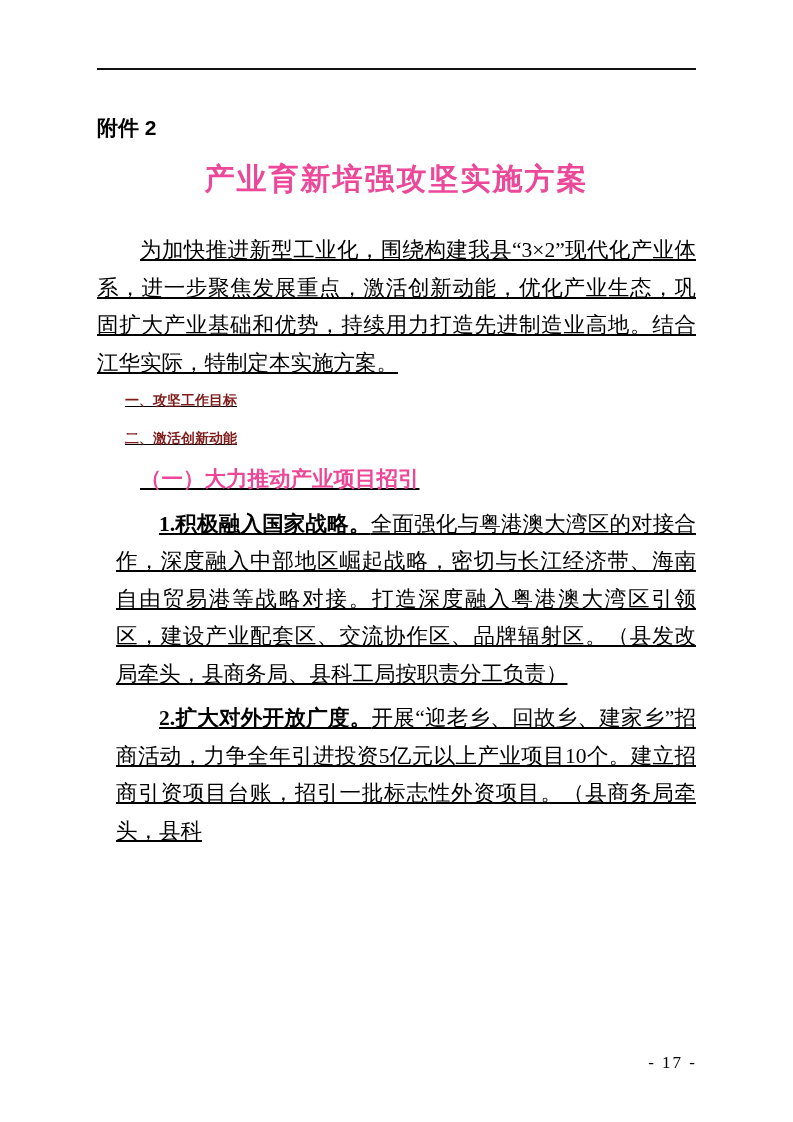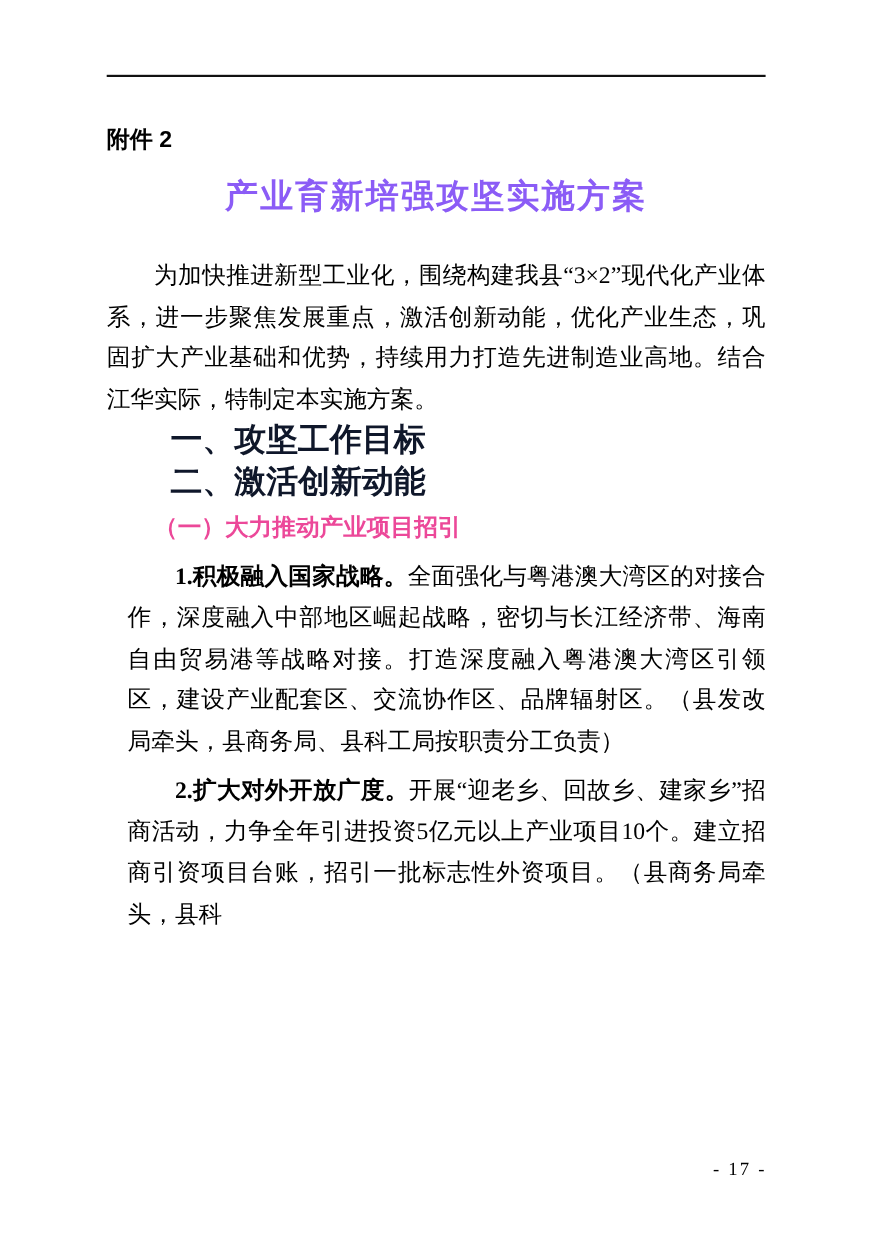--- a/index.html
+++ b/index.html
@@ -32,42 +32,43 @@
     color: #000000;
   }
   .doc-title {
     margin: 20px 0 0 0;
     text-align: center;
     font-family: "Liberation Sans", "DejaVu Sans", sans-serif;
     font-weight: bold;
     font-size: 30px;
     line-height: 38px;
     letter-spacing: 2px;
-    color: #8b5cf6;
+    color: #ec4899;
   }
   .content {
     margin-top: 34px;
+    text-decoration: underline;
   }
   .para {
     margin: 0;
     font-size: 21.5px;
     line-height: 37.5px;
     text-indent: 2em;
     text-align: justify;
     text-justify: inter-ideograph;
     color: #000000;
   }
   .heading-1 {
     margin: 0;
     font-family: "Liberation Sans", "DejaVu Sans", sans-serif;
     font-weight: bold;
-    font-size: 29px;
+    font-size: 14px;
     line-height: 37.5px;
     text-indent: 2em;
-    color: #0f172a;
+    color: #7f1d1d;
   }
   .heading-2 {
     margin: 4px 0 0 0;
     font-weight: bold;
     font-size: 21.5px;
     line-height: 37.5px;
     text-indent: 2em;
     color: #ec4899;
   }
   .item {

